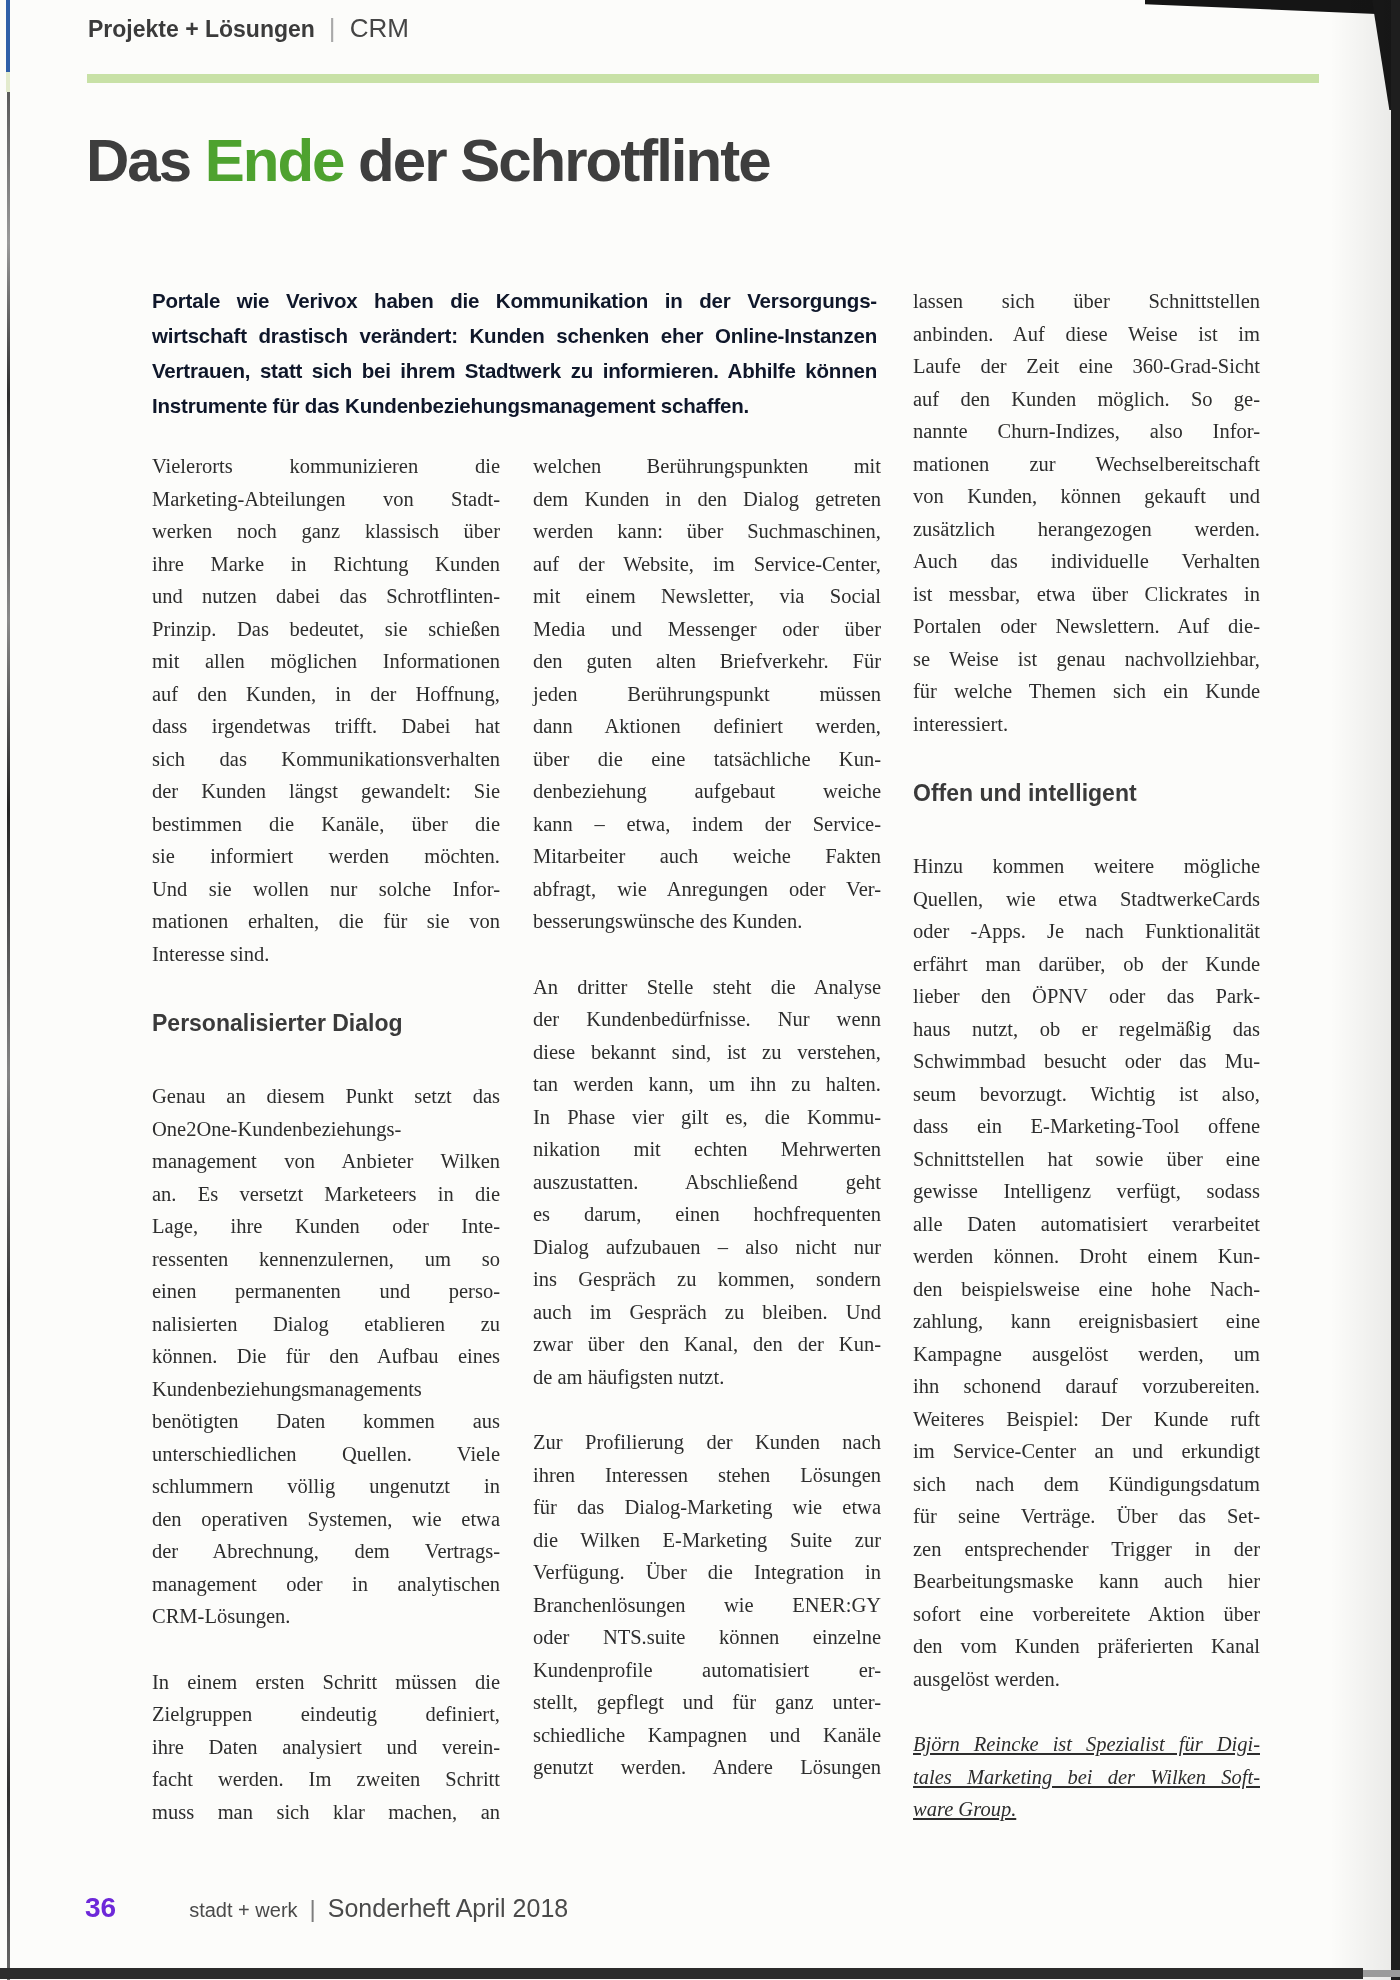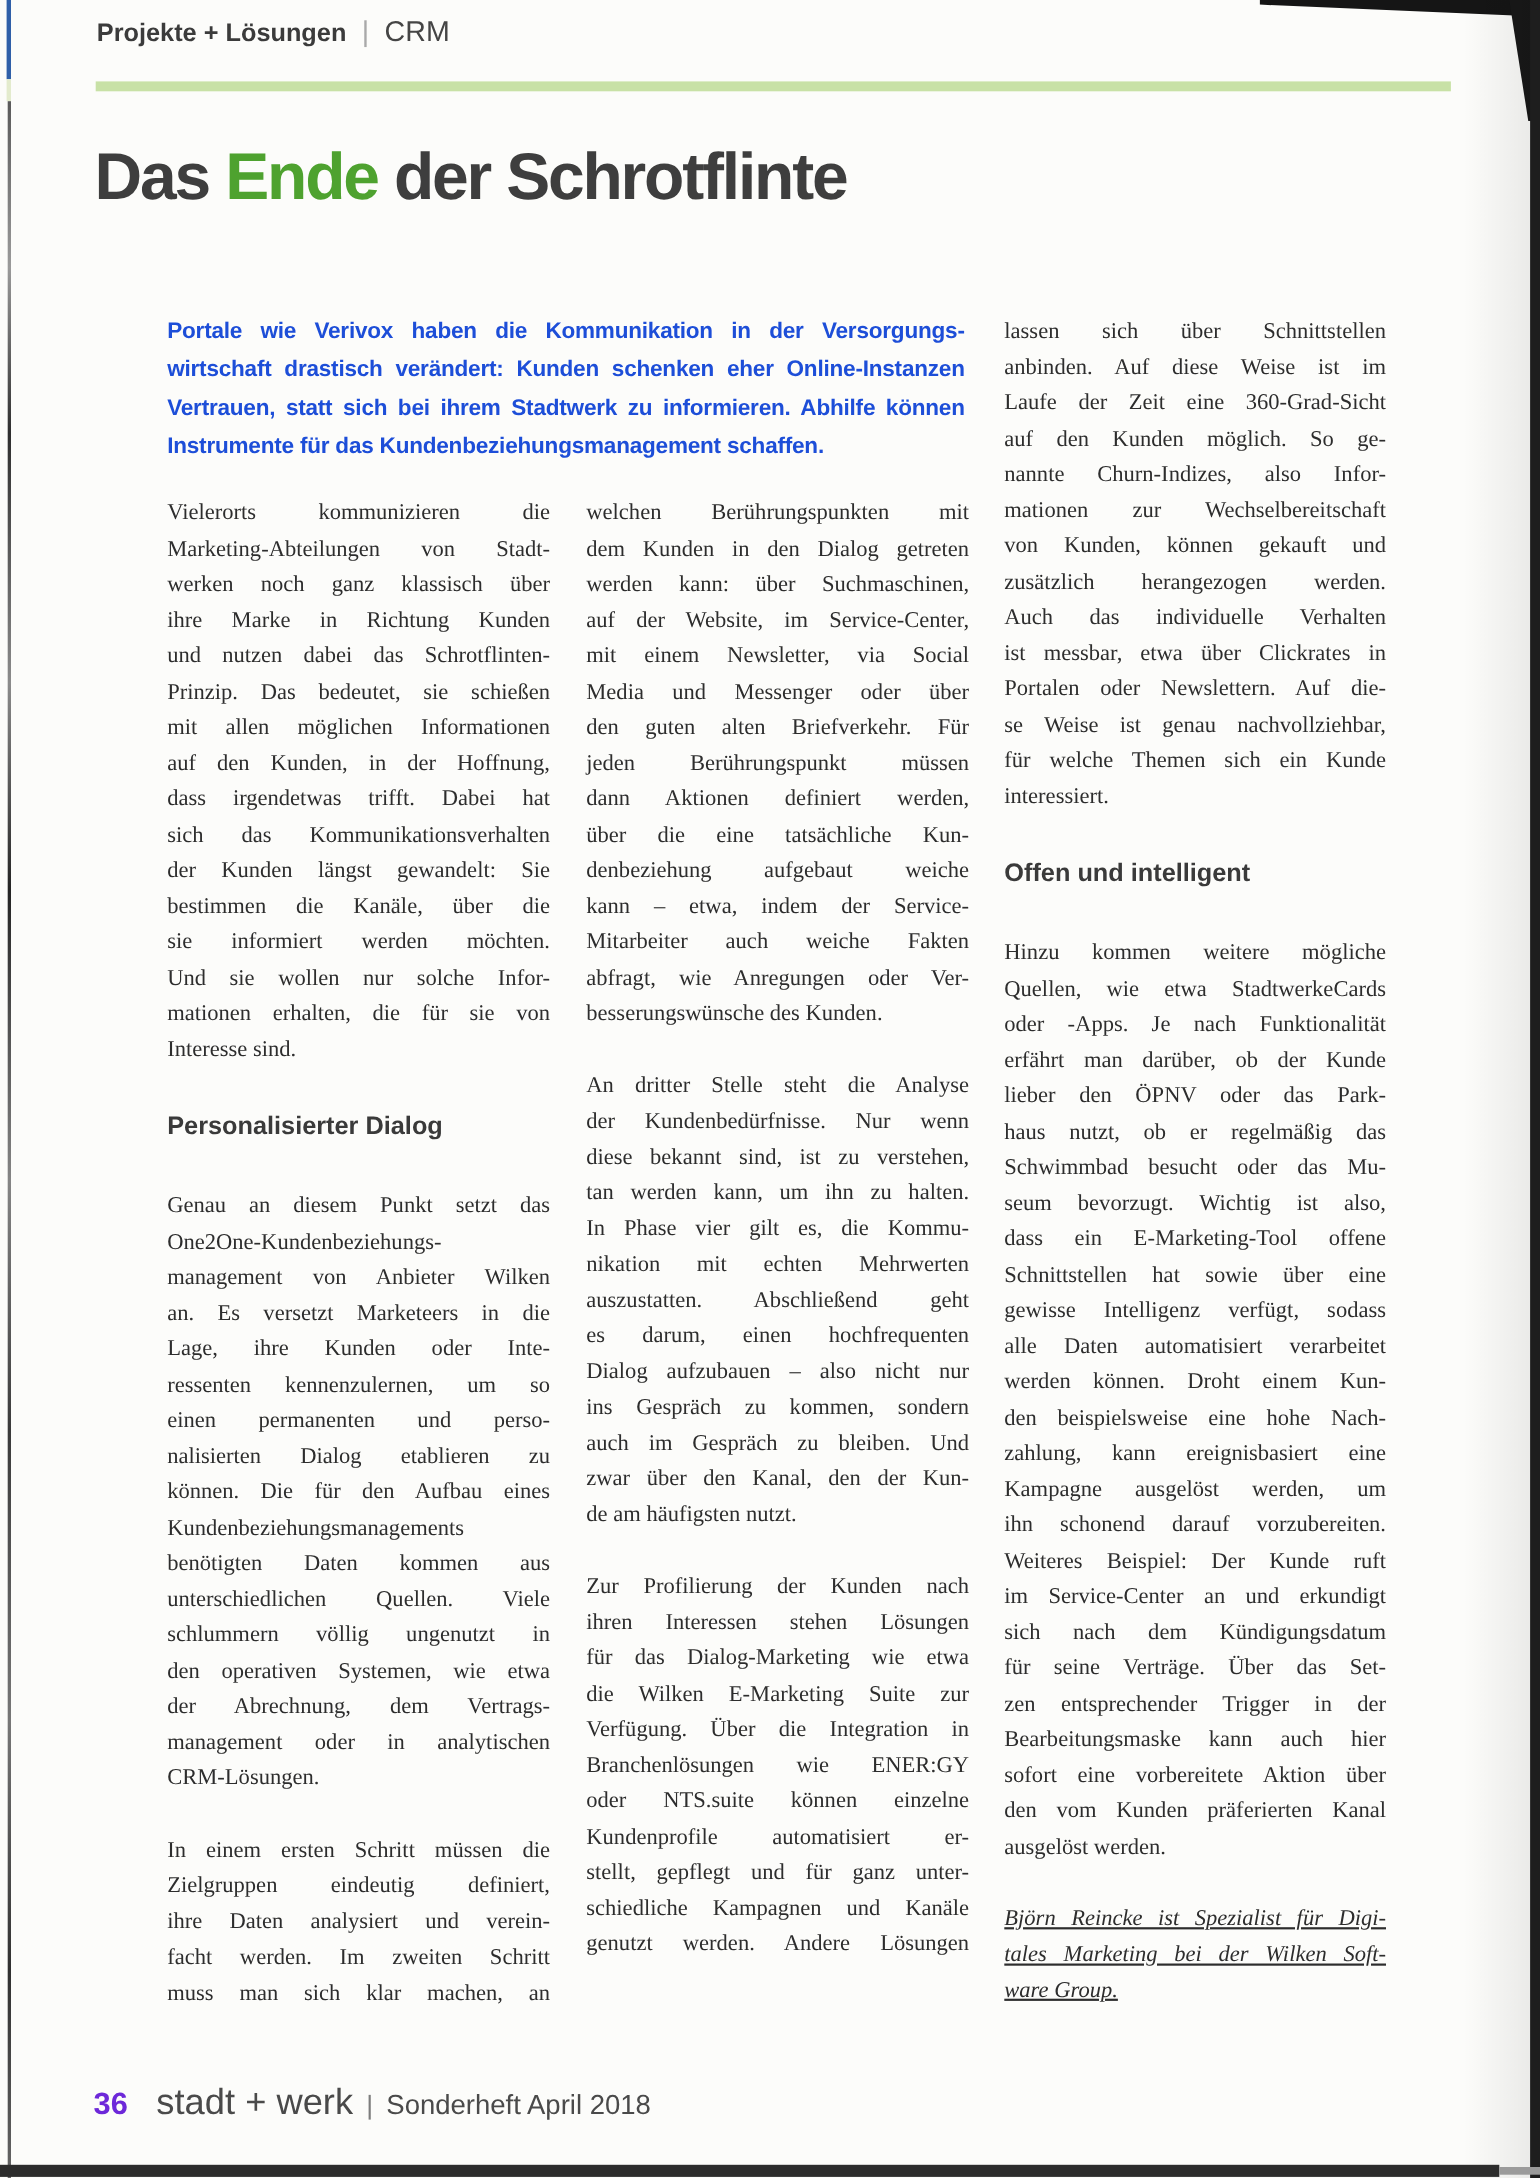--- a/index.html
+++ b/index.html
@@ -35,40 +35,40 @@
 
   
   .title{position:absolute;left:86px;top:126px;
     font-family:"Liberation Sans", sans-serif;font-weight:bold;
     font-size:60px;letter-spacing:-2px;color:#3e3e3e;white-space:nowrap;}
   .title .hl{color:#4ea22f;}
 
   
   .lead{position:absolute;left:152px;top:283px;width:725px;
     font-family:"Liberation Sans", sans-serif;font-weight:bold;
-    font-size:20.5px;letter-spacing:-0.2px;line-height:35px;color:#1d4ed8;}
+    font-size:20.5px;letter-spacing:-0.2px;line-height:35px;color:#0f172a;}
 
   
   .col{position:absolute;color:#2d2d2d;font-size:20.5px;line-height:32.5px;}
   .col1{left:152px;top:450px;width:348px;}
   .col2{left:533px;top:450px;width:348px;}
   .col3{left:913px;top:285px;width:347px;}
   .para{margin:0 0 33px 0;}
   .para:last-child{margin-bottom:16px;}
   .para.italic{font-style:italic;text-decoration:underline;}
   .line{text-align:justify;text-align-last:justify;}
   .line.last{text-align-last:left;}
   .subhead{margin:36px 0 40px 0;font-family:"Liberation Sans", sans-serif;
     font-weight:bold;font-size:23px;line-height:34px;color:#3a3a3a;}
 
   
   .footer{position:absolute;left:85px;top:1892px;display:flex;align-items:baseline;
     font-family:"Liberation Sans", sans-serif;color:#4a4a4a;}
   .footer .pagenum{font-weight:bold;font-size:28px;color:#6d28d9;}
-  .footer .pub{margin-left:26px;font-size:33px;}
+  .footer .pub{margin-left:73px;font-size:20px;}
   .footer .fsep{margin:0 12px;font-size:24px;color:#7d7d7d;}
   .footer .issue{font-size:25px;}
 </style>
 </head>
 <body>
 
 <div class="page">
 
   <div class="scan-left-blue"></div>
   <div class="scan-left-green"></div>

